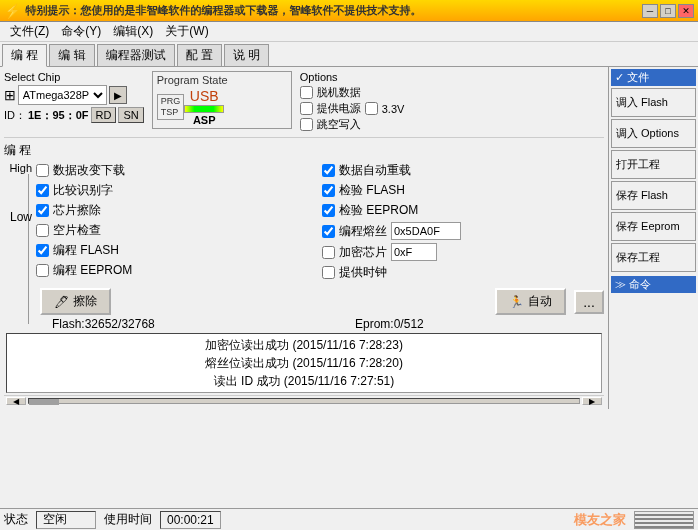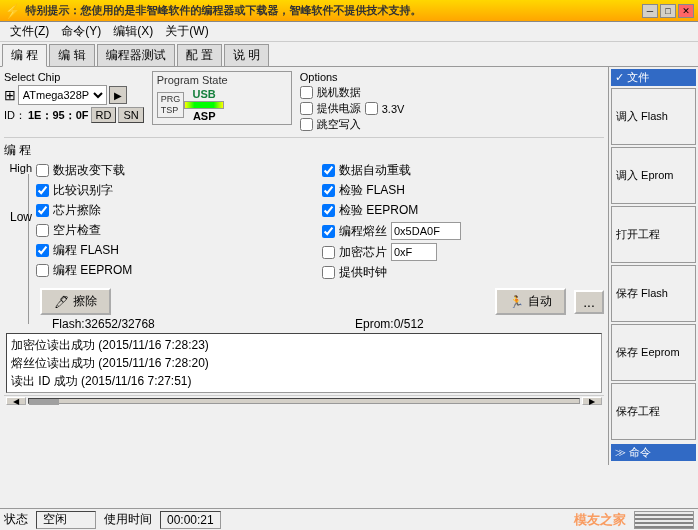--- a/index.html
+++ b/index.html
@@ -77,21 +77,21 @@
       background: #316ac5;
       color: white;
       padding: 1px 4px;
       font-size: 11px;
       margin-bottom: 2px;
     }
     .sidebar-btn {
       display: block;
       width: 100%;
       text-align: left;
-      padding: 20px 4px;
+      padding: 6px 4px;
       background: #f0f0f0;
       border: 1px solid #999;
       margin-bottom: 2px;
       cursor: pointer;
       font-size: 11px;
     }
     
     
     .top-row {
       display: flex;
@@ -190,21 +190,21 @@
       display: flex; align-items: center; justify-content: center;
     }
     
     
     .info-row {
       display: flex;
       gap: 20px;
       margin-top: 2px;
       font-size: 11px;
     }
-    .log-line { line-height: 18px; }
+    .log-line { line-height: 18px; text-align: center; }
     
     
     .status-bar {
       height: 22px;
       background: #f0f0f0;
       border-top: 1px solid #999;
       display: flex;
       align-items: center;
       padding: 0 4px;
       font-size: 11px;
@@ -288,21 +288,21 @@
           <button class="small-btn">SN</button>
         </div>
       </div>
 
       <div class="program-state">
         <div class="ps-label">Program State</div>
         <div class="ps-icons">
           <div class="prg-tsp" style="white-space:pre; line-height:1.2;">PRG
 TSP</div>
           <div style="display:flex; flex-direction:column; align-items:center;">
-            <span style="font-size:11px; font-weight:bold; color:#15803d;">USB</span>
+            <span style="font-size:14px; font-weight:normal; color:#c2410c;">USB</span>
             <div style="width:40px; height:8px; background:linear-gradient(to right, #ff0,#0f0,#0f0,#0f0,#ff0); border:1px solid #999; margin:1px 0;"></div>
             <span style="font-size:11px; font-weight:bold;">ASP</span>
           </div>
         </div>
       </div>
 
       <div class="options-section">
         <div class="options-label">Options</div>
         <div class="opt-row">
           <input type="checkbox" style="">
@@ -421,21 +421,21 @@
       <div style="flex:1; height:6px; background:#d4d0c8; border:1px inset #999; margin:0 2px;">
         <div style="width:30px; height:6px; background:#a0a0a0;"></div>
       </div>
       <div style="width:20px; height:8px; background:#d4d0c8; border:1px outset #fff; cursor:pointer; font-size:8px; text-align:center; line-height:8px;">▶</div>
     </div>
   </div>
 
   <div class="right-sidebar">
     <div class="sidebar-section-header">✓ 文件</div>
     <button class="sidebar-btn">调入 Flash</button>
-    <button class="sidebar-btn">调入 Eprom</button>
+    <button class="sidebar-btn">调入 Options</button>
     <button class="sidebar-btn">打开工程</button>
     <button class="sidebar-btn">保存 Flash</button>
     <button class="sidebar-btn">保存 Eeprom</button>
     <button class="sidebar-btn">保存工程</button>
     <div class="sidebar-section-header" style="margin-top:4px;">≫ 命令</div>
   </div>
 </div>
 
 <div class="status-bar">
   <span>状态</span>

